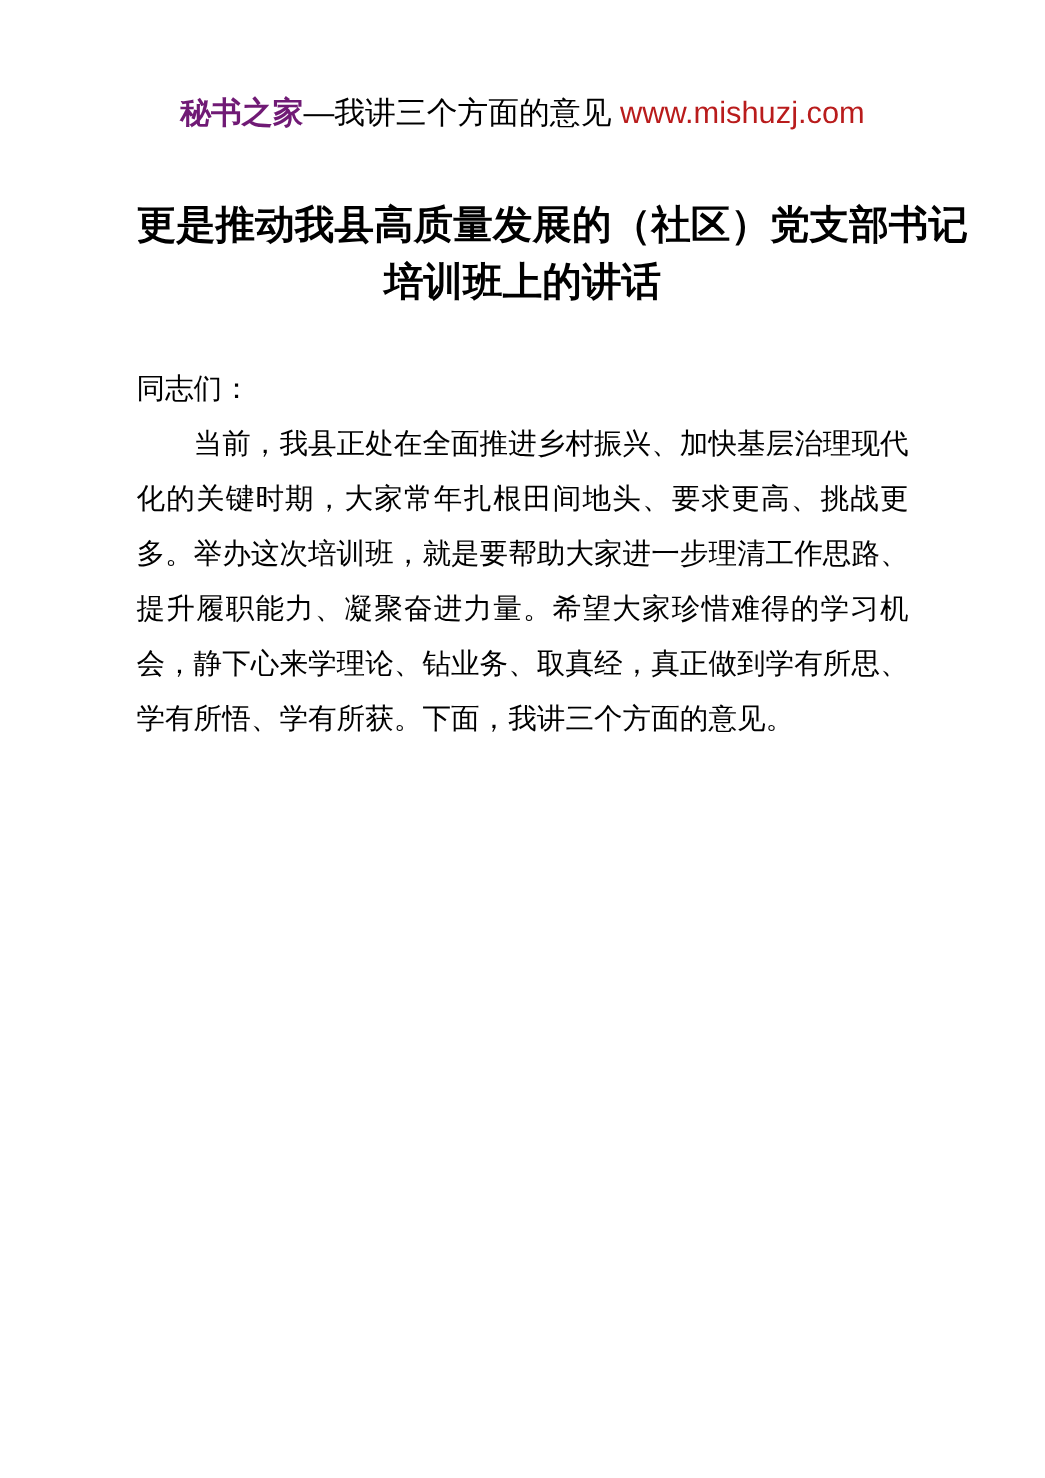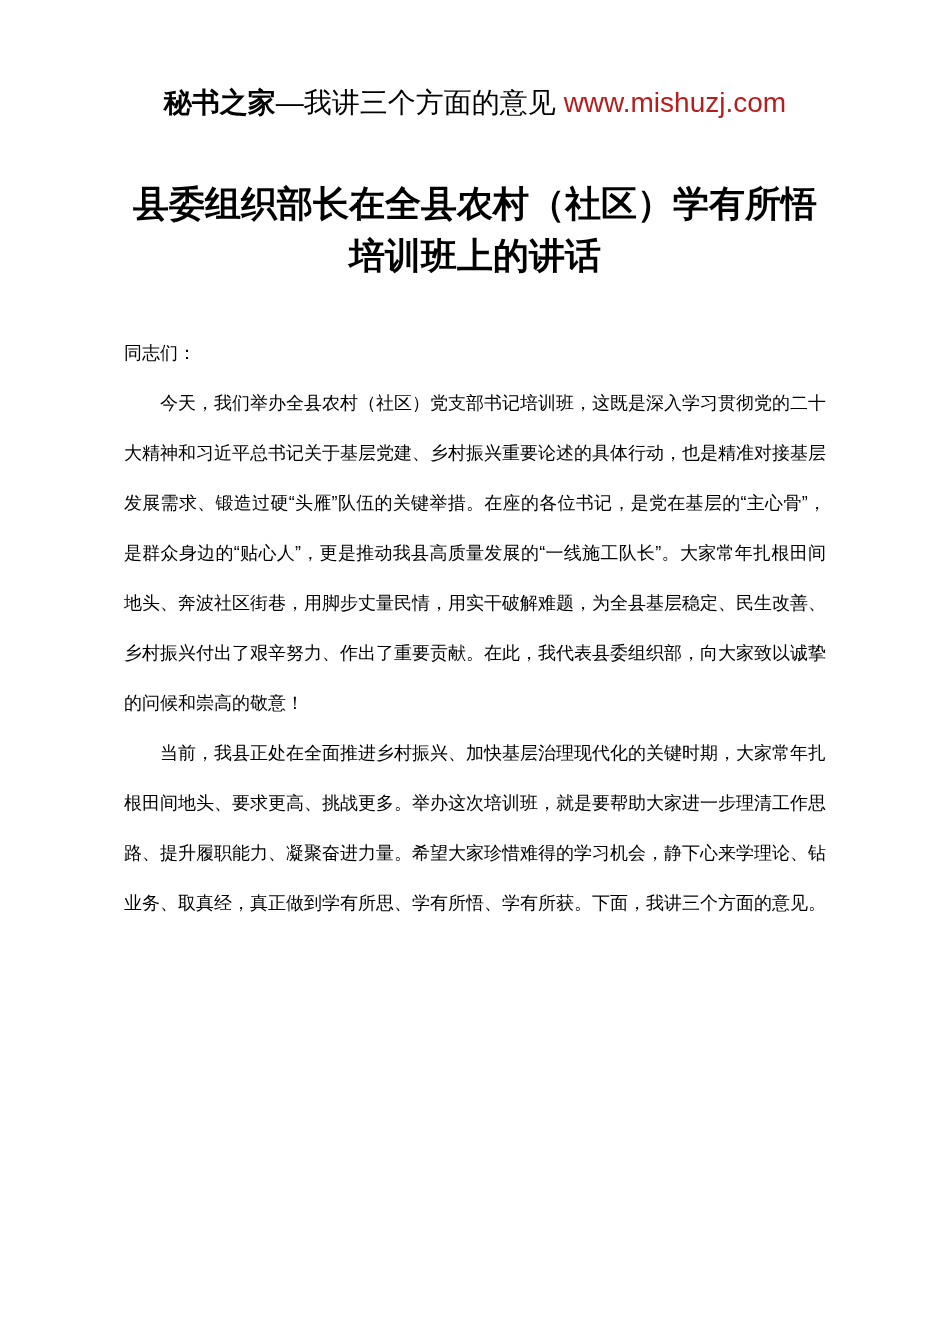--- a/index.html
+++ b/index.html
@@ -17,42 +17,42 @@
     padding: 86px 124px 0 124px;
     color: #000000;
   }
   .site-header {
     text-align: center;
     font-size: 28px;
     line-height: 34px;
     white-space: nowrap;
   }
   .site-header .brand {
-    color: #000000;
+    color: #701a75;
     font-weight: bold;
   }
   .site-header .tagline {
     color: #000000;
   }
   .site-header .url {
     color: #b91c1c;
     text-decoration: none;
   }
   .doc-title {
     margin-top: 58px;
     font-size: 36px;
     font-weight: bold;
     line-height: 52px;
     text-align: center;
     color: #000000;
     white-space: nowrap;
   }
   .doc-body {
     margin-top: 46px;
-    font-size: 18px;
+    font-size: 26px;
     line-height: 50px;
     text-align: justify;
     color: #000000;
   }
   .doc-body .salutation {
     text-indent: 0;
   }
   .doc-body p.para {
     text-indent: 2em;
   }
@@ -60,23 +60,22 @@
 </head>
 <body>
 
 <div class="page">
 
   <div class="site-header">
     <span class="brand">秘书之家</span><span class="tagline">—我讲三个方面的意见 </span><a class="url" href="#">www.mishuzj.com</a>
   </div>
 
   <div class="doc-title">
-    <div>县委组织部长在全县农村（社区）学有所悟</div>
+    <div>更是推动我县高质量发展的（社区）党支部书记</div>
     <div>培训班上的讲话</div>
   </div>
 
   <div class="doc-body">
     <p class="salutation">同志们：</p>
-    <p class="para">今天，我们举办全县农村（社区）党支部书记培训班，这既是深入学习贯彻党的二十大精神和习近平总书记关于基层党建、乡村振兴重要论述的具体行动，也是精准对接基层发展需求、锻造过硬“头雁”队伍的关键举措。在座的各位书记，是党在基层的“主心骨”，是群众身边的“贴心人”，更是推动我县高质量发展的“一线施工队长”。大家常年扎根田间地头、奔波社区街巷，用脚步丈量民情，用实干破解难题，为全县基层稳定、民生改善、乡村振兴付出了艰辛努力、作出了重要贡献。在此，我代表县委组织部，向大家致以诚挚的问候和崇高的敬意！</p>
     <p class="para">当前，我县正处在全面推进乡村振兴、加快基层治理现代化的关键时期，大家常年扎根田间地头、要求更高、挑战更多。举办这次培训班，就是要帮助大家进一步理清工作思路、提升履职能力、凝聚奋进力量。希望大家珍惜难得的学习机会，静下心来学理论、钻业务、取真经，真正做到学有所思、学有所悟、学有所获。下面，我讲三个方面的意见。</p>
   </div>
 
 </div>
 
 </body></html>

